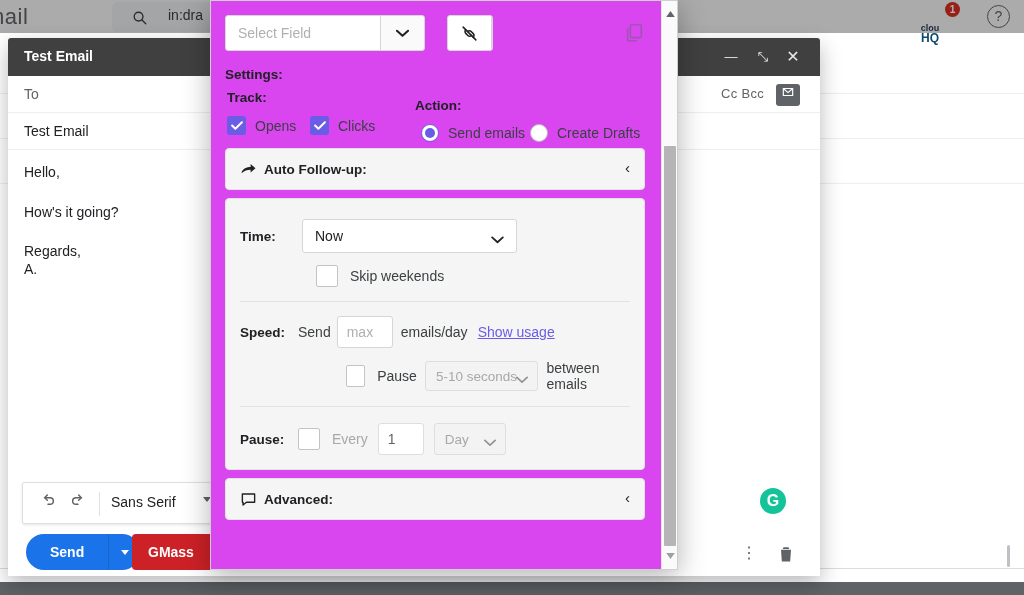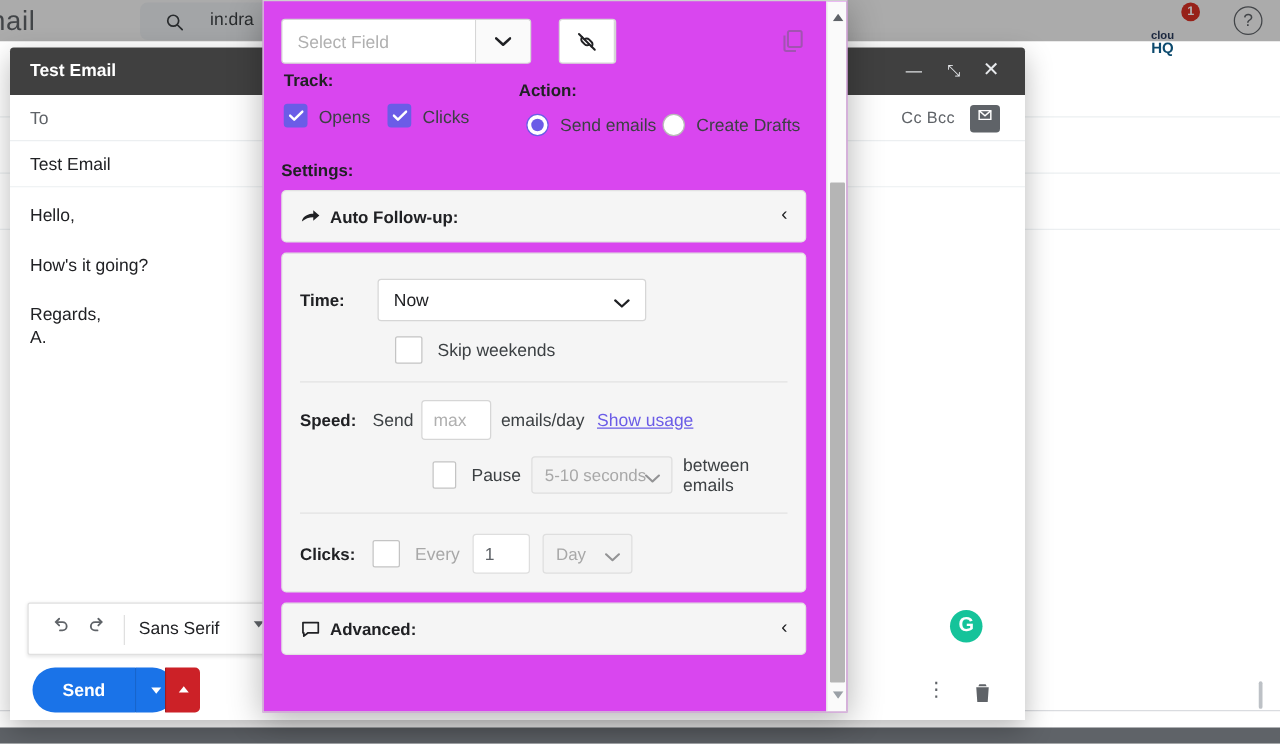--- a/index.html
+++ b/index.html
@@ -485,20 +485,21 @@
 
   <div id="compose-footer">
     <div id="grammarly-badge">G</div>
 
     <div id="send-btn-group">
       <div id="send-btn">Send</div>
       <div id="send-caret-btn"></div>
     </div>
 
     <div id="gmass-btn-group">
+      <div id="gmass-btn">GMass</div>
       <div id="gmass-caret-btn"></div>
     </div>
 
     <div id="attach-chip"></div>
     <div id="footer-caret"></div>
 
     <div id="compose-more">⋮</div>
     <div id="compose-trash">
       <svg width="20" height="22" viewBox="0 0 24 24" fill="#5f6368">
         <path d="M6 7h12l-1 14H7L6 7zm3-3h6l1 2H8l1-2z"></path>
@@ -531,20 +532,22 @@
       </div>
 
       <div id="copy-icon-btn">
         <svg width="22" height="24" viewBox="0 0 24 24" fill="none" stroke="#5f6368" stroke-width="1.8">
           <rect x="8" y="3" width="12" height="14" rx="1.5"></rect>
           <path d="M5 7v12a1.5 1.5 0 0 0 1.5 1.5H15"></path>
         </svg>
       </div>
     </div>
 
+    <div id="settings-head">Settings:</div>
+
     <div id="track-action-block">
       <div class="section-head" id="track-head">Track:</div>
       <div class="section-head" id="action-head">Action:</div>
 
       <div class="check-item" id="track-opens">
         <div class="checkbox-sq on">
           <svg width="12" height="9" viewBox="0 0 14 11" fill="none" stroke="#ffffff" stroke-width="2.4" stroke-linecap="round" stroke-linejoin="round">
             <polyline points="1,5.5 5,9.5 13,1.5"></polyline>
           </svg>
         </div>
@@ -563,22 +566,20 @@
       <div class="radio-item" id="action-send">
         <div class="radio-circle on"></div>
         <div class="radio-label">Send emails</div>
       </div>
 
       <div class="radio-item" id="action-drafts">
         <div class="radio-circle"></div>
         <div class="radio-label">Create Drafts</div>
       </div>
     </div>
-
-    <div id="settings-head">Settings:</div>
 
     <div class="accordion">
       <div class="accordion-head">
         <span class="accordion-icon">
           <svg width="17" height="14" viewBox="0 0 24 20" fill="#202124">
             <path d="M2 16c1-7 8-9 13-9V3l7 6-7 6v-4c-5 0-9 1.5-13 5z"></path>
           </svg>
         </span>
         <span class="accordion-title">Auto Follow-up:</span>
         <span class="accordion-chevron">‹</span>
@@ -626,21 +627,21 @@
                 <polyline points="1,1.5 7,7 13,1.5"></polyline>
               </svg>
             </span>
           </div>
           <div id="pause-tail">between emails</div>
         </div>
 
         <div class="hr"></div>
 
         <div class="form-row" id="repeat-row">
-          <div class="form-label" id="repeat-label">Clicks:</div>
+          <div class="form-label" id="repeat-label">Pause:</div>
           <div id="repeat-checkbox"></div>
           <div id="repeat-every">Every</div>
           <div id="repeat-count">1</div>
           <div id="repeat-unit">
             <div id="repeat-unit-value">Day</div>
             <span id="repeat-unit-caret">
               <svg width="12" height="8" viewBox="0 0 14 9" fill="none" stroke="#202124" stroke-width="2" stroke-linecap="round" stroke-linejoin="round">
                 <polyline points="1,1.5 7,7 13,1.5"></polyline>
               </svg>
             </span>

